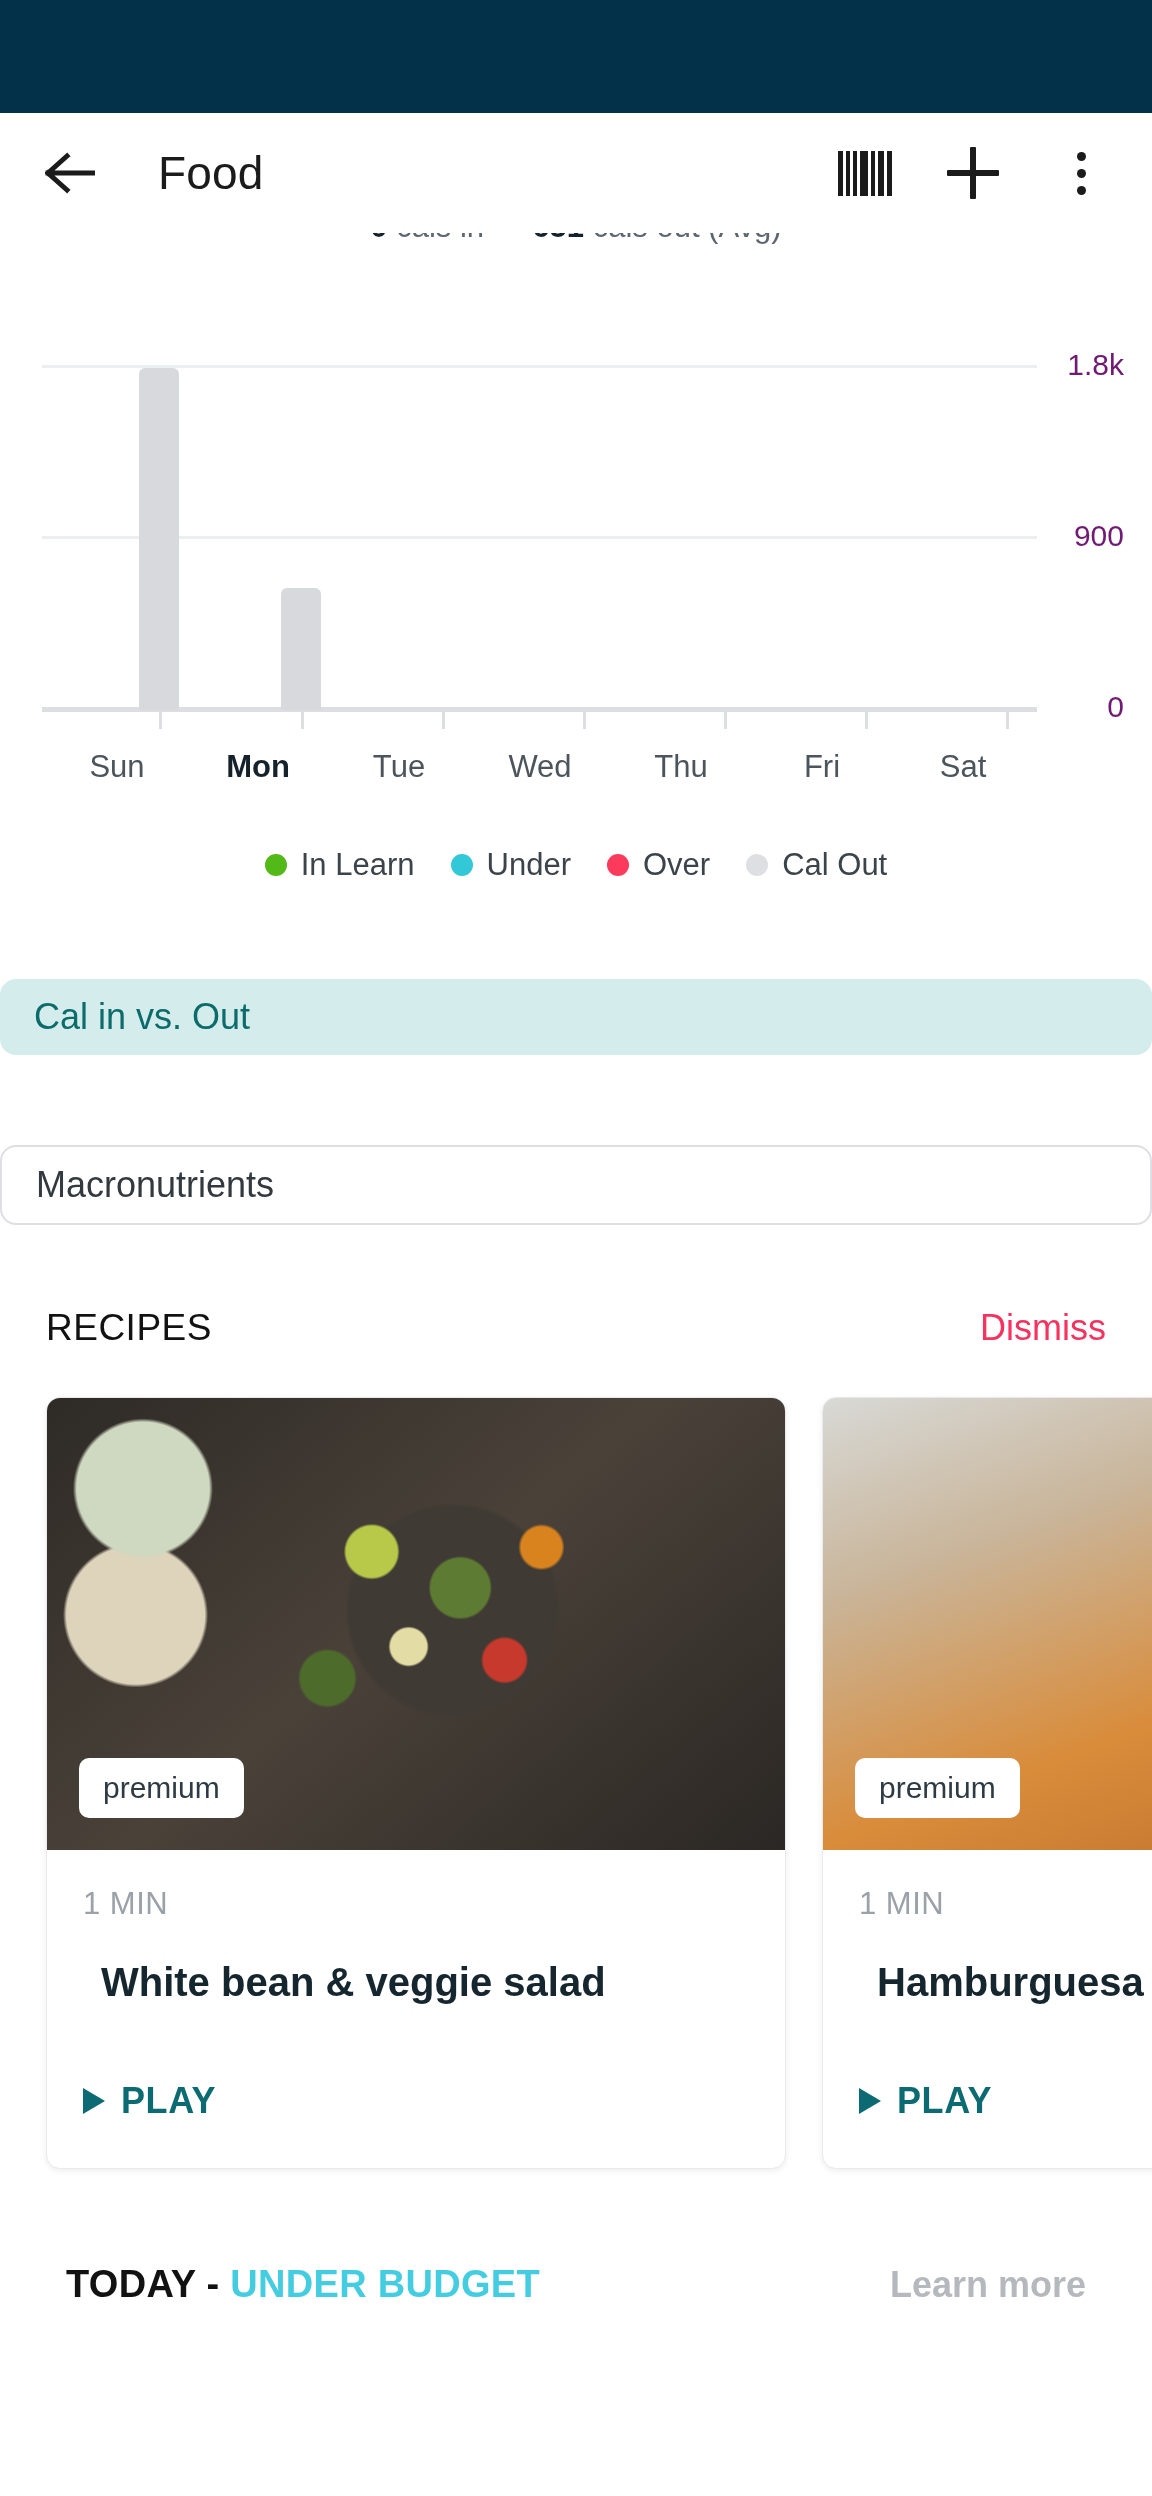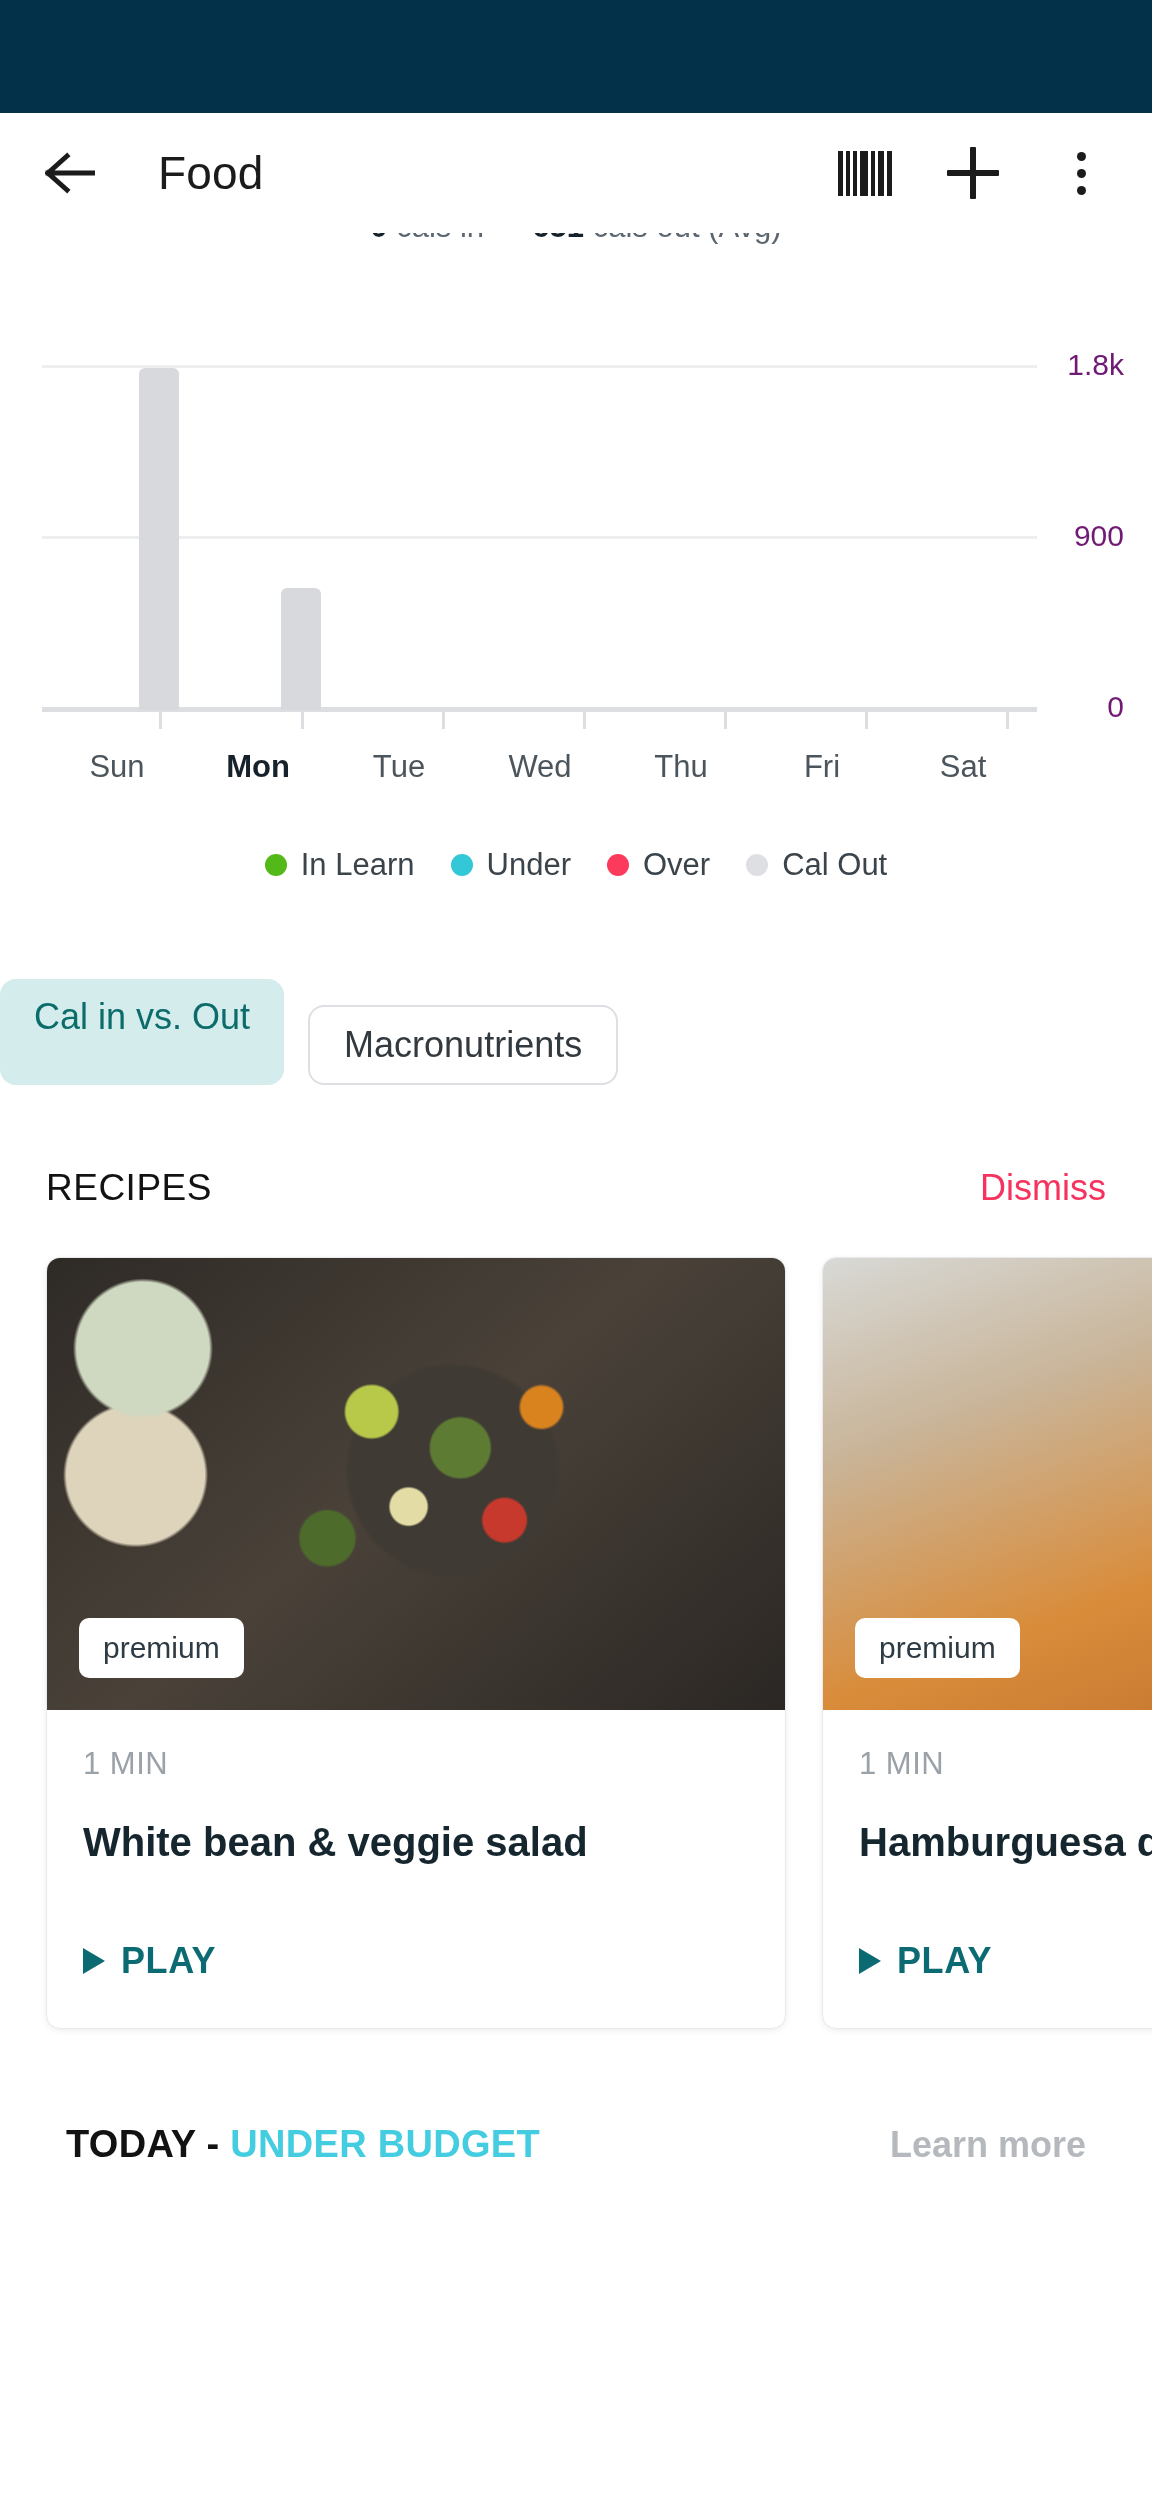--- a/index.html
+++ b/index.html
@@ -113,21 +113,21 @@
   
   .legend {
     display:flex; justify-content:center; align-items:center;
     gap: 36px; margin-top: 122px;
   }
   .legend-item { display:flex; align-items:center; gap:14px; }
   .legend-dot { width:22px; height:22px; border-radius:50%; display:block; }
   .legend-text { font-size:31px; color:#3c444b; }
 
   
-  .tabs { display:flex; gap:24px; margin-top: 96px; }
+  .tabs { display:flex; gap:64px; margin-top: 96px; flex-direction: column; }
   .tab {
     border-radius: 16px;
     padding: 20px 34px;
     font-size: 36px;
     line-height: 1;
   }
   .tab.selected { background:#d4ecec; color:#0c6b6b; }
   .tab.unselected { background:#ffffff; border:2px solid #dddfe2; color:#32393f;margin-top:26px; }
 
   
@@ -177,20 +177,21 @@
   .badge-premium {
     position:absolute; left: 32px; bottom: 32px;
     background:#ffffff; border-radius: 10px;
     padding: 13px 24px; font-size: 30px; color:#2e3b44;
   }
   .card-body { padding: 36px 36px 0 36px; height: 318px; position:relative; }
   .card-min { font-size: 31px; color:#9aa1a8; letter-spacing: .5px; }
   .card-title {
     font-size: 40px; color:#16262f; font-weight:700; margin-top: 36px;
     line-height: 1.22;
+    margin-left: 18px;
   }
   .play {
     position:absolute; left:36px; bottom:46px;
     display:flex; align-items:center; gap:16px;
     font-size: 36px; color:#0c6b72; font-weight:700; letter-spacing:.6px;
   }
   .play .tri {
     width:0;height:0;border-left:22px solid #0c6b72;
     border-top:13px solid transparent;border-bottom:13px solid transparent;
   }

